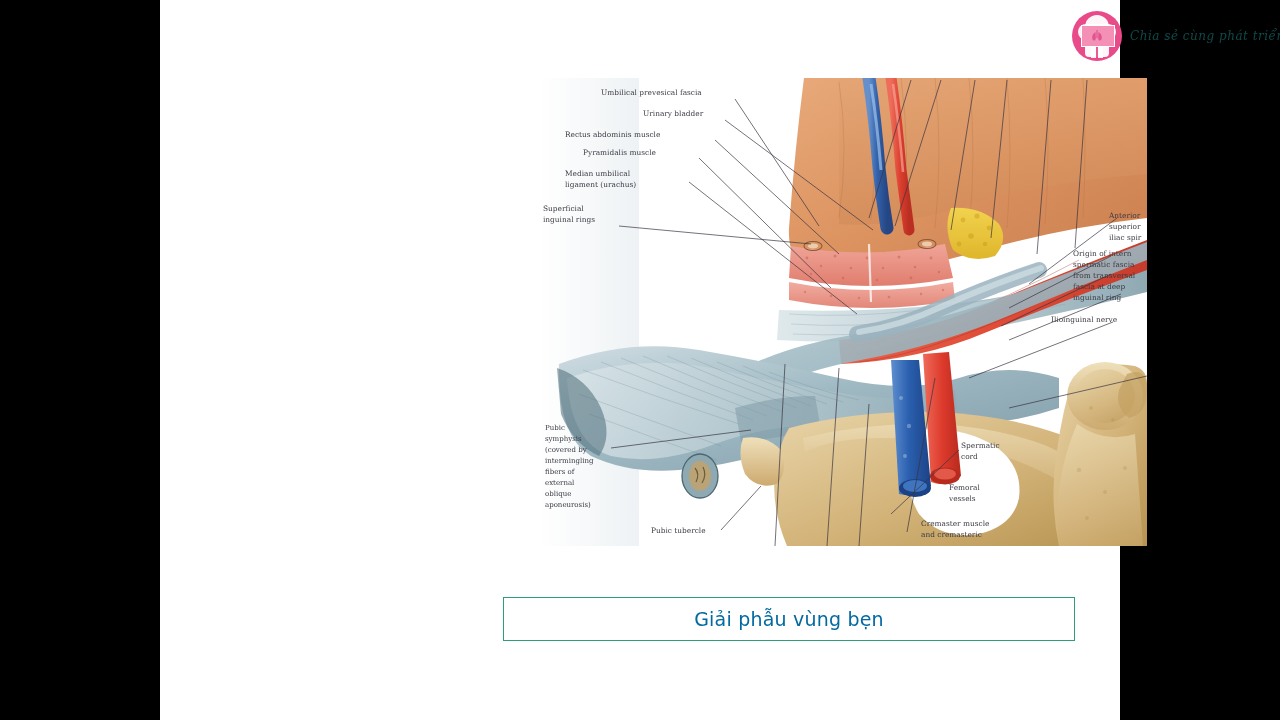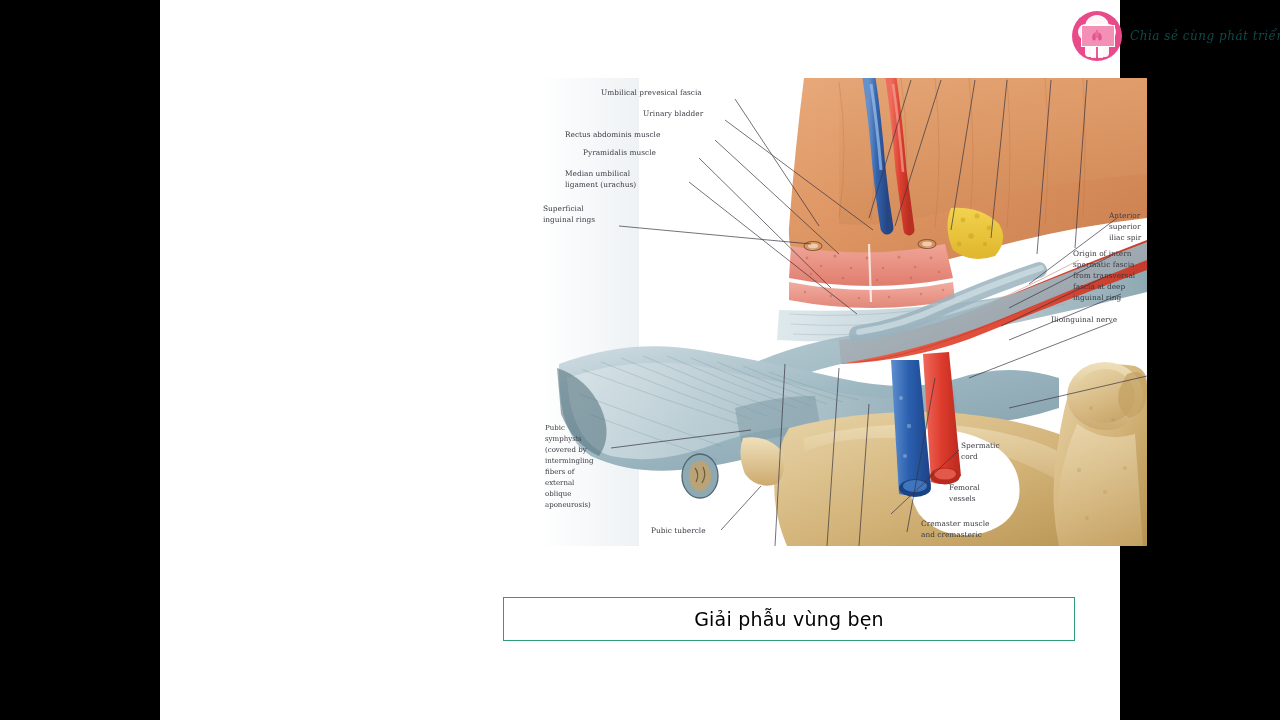--- a/index.html
+++ b/index.html
@@ -156,21 +156,21 @@
     box-sizing: border-box;
     border: 1.6px solid #2e9e78;
     background: #ffffff;
     display: flex;
     align-items: center;
     justify-content: center;
   }
   #caption-text {
     font-family: "DejaVu Sans", sans-serif;
     font-size: 19px;
-    color: #000000;
+    color: #0369a1;
     letter-spacing: 0.2px;
     white-space: nowrap;
   }
 </style>
 </head>
 <body>
 
 <div id="root">
 
   <div class="bar bar-left"></div>

